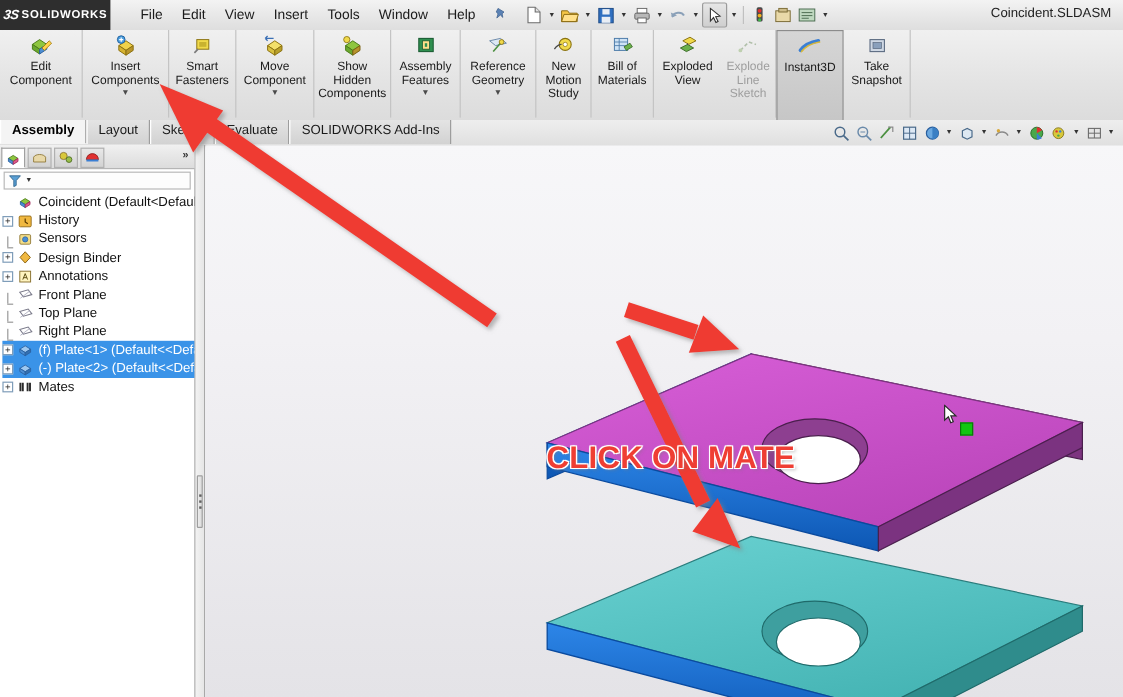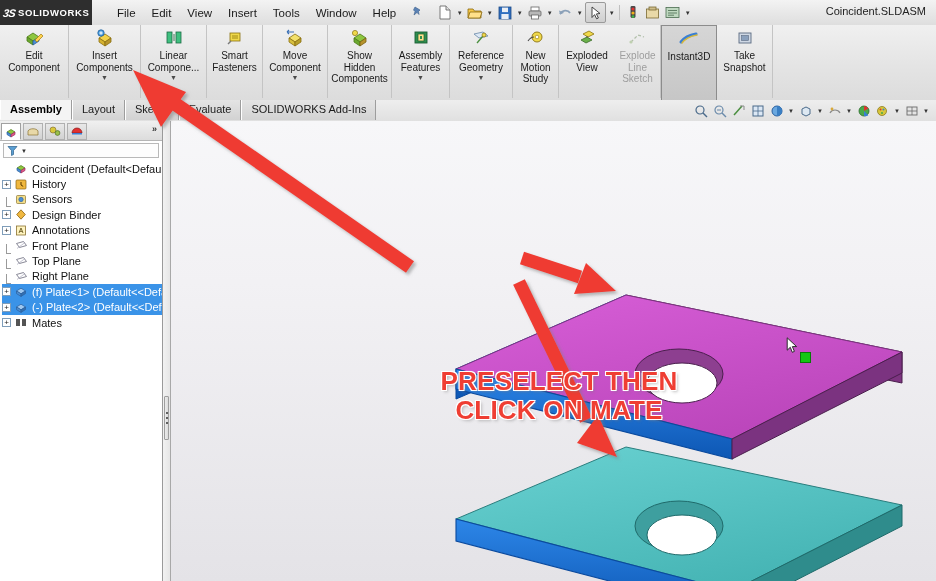--- a/index.html
+++ b/index.html
@@ -323,32 +323,20 @@
             <circle cx="7" cy="5" r="3.2" fill="#4ea0e0" stroke="#1e5f9e" stroke-width="0.8"></circle>
             <path d="M5.3 5h3.4M7 3.3v3.4" stroke="#fff" stroke-width="1"></path>
           </svg>
       </div>
       <div class="rb-label">Insert
 Components</div>
       <div class="rb-caret">▼</div>
     </div>
 
 
-    <div class="rb-btn sep-r" style="width:66px">
-      <div class="rb-icon">
-        <svg width="22" height="21" viewBox="0 0 22 21">
-            <rect x="4" y="4" width="5" height="11" fill="#3fbf7f" stroke="#1d6b45" stroke-width="0.8"></rect>
-            <rect x="13" y="4" width="5" height="11" fill="#3fbf7f" stroke="#1d6b45" stroke-width="0.8"></rect>
-            <path d="M11 6v7" stroke="#2a6b45" stroke-width="0.9"></path>
-          </svg>
-      </div>
-      <div class="rb-label">Linear
-Compone...</div>
-      <div class="rb-caret">▼</div>
-    </div>
 
     <div class="rb-btn sep-r" style="width:56px">
       <div class="rb-icon">
         <svg width="22" height="21" viewBox="0 0 22 21">
             <rect x="6" y="5" width="10" height="8" fill="#f0d94a" stroke="#8a7210" stroke-width="0.8"></rect>
             <rect x="8" y="7" width="6" height="4" fill="#c9b22f"></rect>
             <path d="M4 16l3-3" stroke="#7a7a7a" stroke-width="1.4"></path>
           </svg>
       </div>
       <div class="rb-label">Smart
@@ -415,20 +403,31 @@
             <circle cx="12" cy="9" r="5" fill="#f0d94a" stroke="#8a7210" stroke-width="0.9"></circle>
             <circle cx="12" cy="9" r="1.8" fill="#fff" stroke="#8a7210" stroke-width="0.6"></circle>
             <path d="M3 13c2-3 4-4 6-4" stroke="#4a4a4a" stroke-width="1.1" fill="none"></path>
           </svg>
       </div>
       <div class="rb-label">New
 Motion
 Study</div>
     </div>
 
+    <div class="rb-btn sep-r" style="width:52px">
+      <div class="rb-icon">
+        <svg width="22" height="21" viewBox="0 0 22 21">
+            <rect x="4" y="4" width="11" height="10" fill="#cfe3f5" stroke="#4a7aa8" stroke-width="0.8"></rect>
+            <path d="M4 7h11M4 10h11M8 4v10" stroke="#4a7aa8" stroke-width="0.7"></path>
+            <path d="M12 11l5-3 2 3-5 3z" fill="#6ab04a" stroke="#3a6b28" stroke-width="0.7"></path>
+          </svg>
+      </div>
+      <div class="rb-label">Bill of
+Materials</div>
+    </div>
 
     <div class="rb-btn" style="width:56px">
       <div class="rb-icon">
         <svg width="22" height="21" viewBox="0 0 22 21">
             <path d="M5 12l6-3 5 3-6 3z" fill="#6ab04a" stroke="#3a6b28" stroke-width="0.8"></path>
             <path d="M7 6l6-3 5 3-6 3z" fill="#f0d94a" stroke="#8a7210" stroke-width="0.8"></path>
             <path d="M11 9.5v-1.5" stroke="#4a4a4a" stroke-width="0.9"></path>
           </svg>
       </div>
       <div class="rb-label">Exploded
@@ -774,21 +773,20 @@
 
     <div class="green-sq" style="left:629px; top:231px;"></div>
 
     <div class="cursor-arrow" style="left:615px; top:216px;">
       <svg width="13" height="17" viewBox="0 0 13 17">
           <path d="M1.2,0.8 L1.2,13.2 L4.3,10.3 L6.3,15.3 L8.4,14.4 L6.4,9.6 L10.6,9.6 Z" fill="#ffffff" stroke="#2a2a2a" stroke-width="1"></path>
         </svg>
     </div>
 
     <div class="annot">
-      <div>PRESELECT THEN</div>
       <div>CLICK ON MATE</div>
     </div>
   </div>
 
   <svg class="arrow-layer">
     <defs>
       <filter id="arrShadow" x="-30%" y="-30%" width="170%" height="170%">
         <feDropShadow dx="2.5" dy="2.5" stdDeviation="1.6" flood-color="#808080" flood-opacity="0.55"></feDropShadow>
       </filter>
     </defs>

